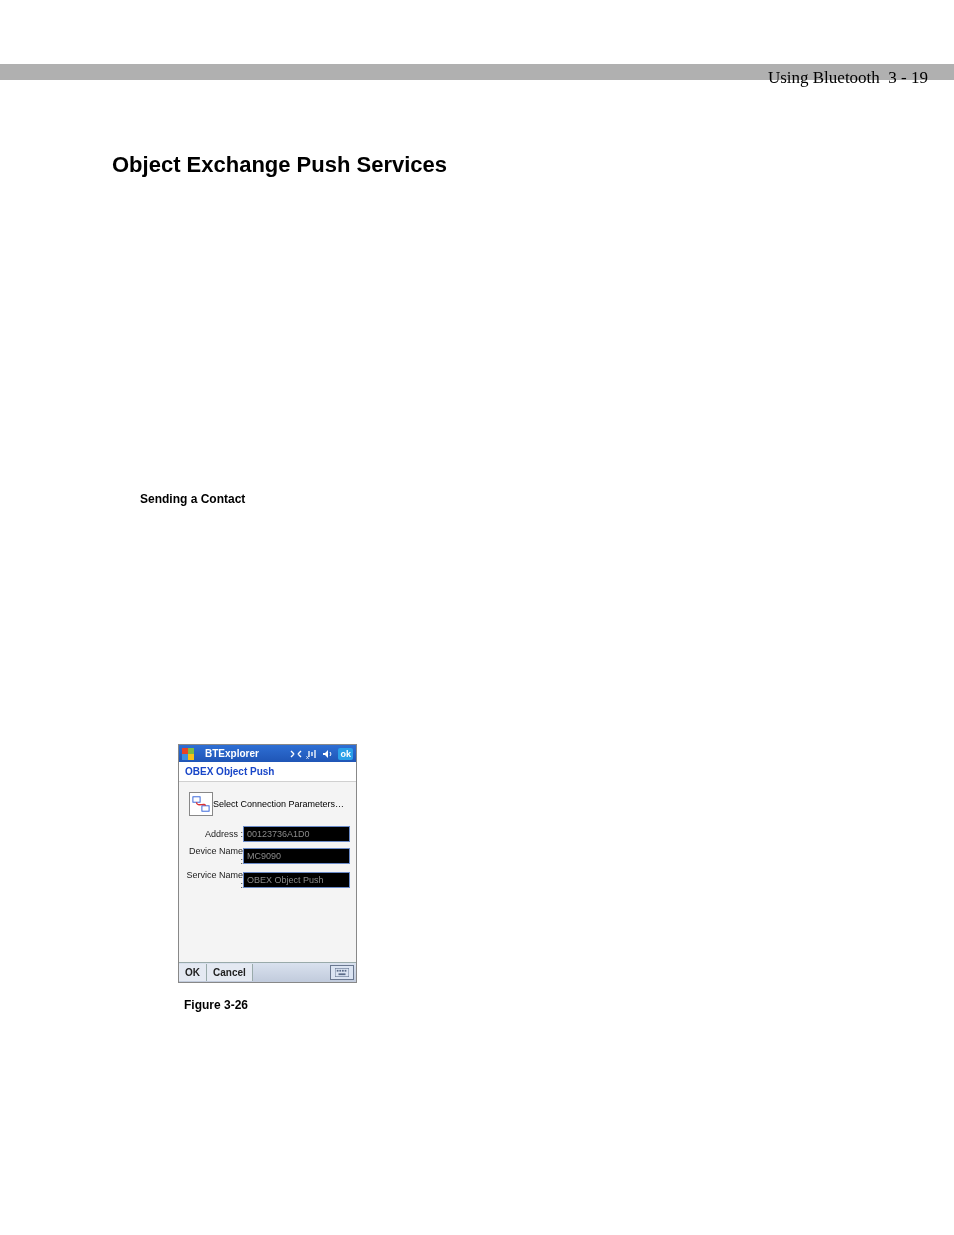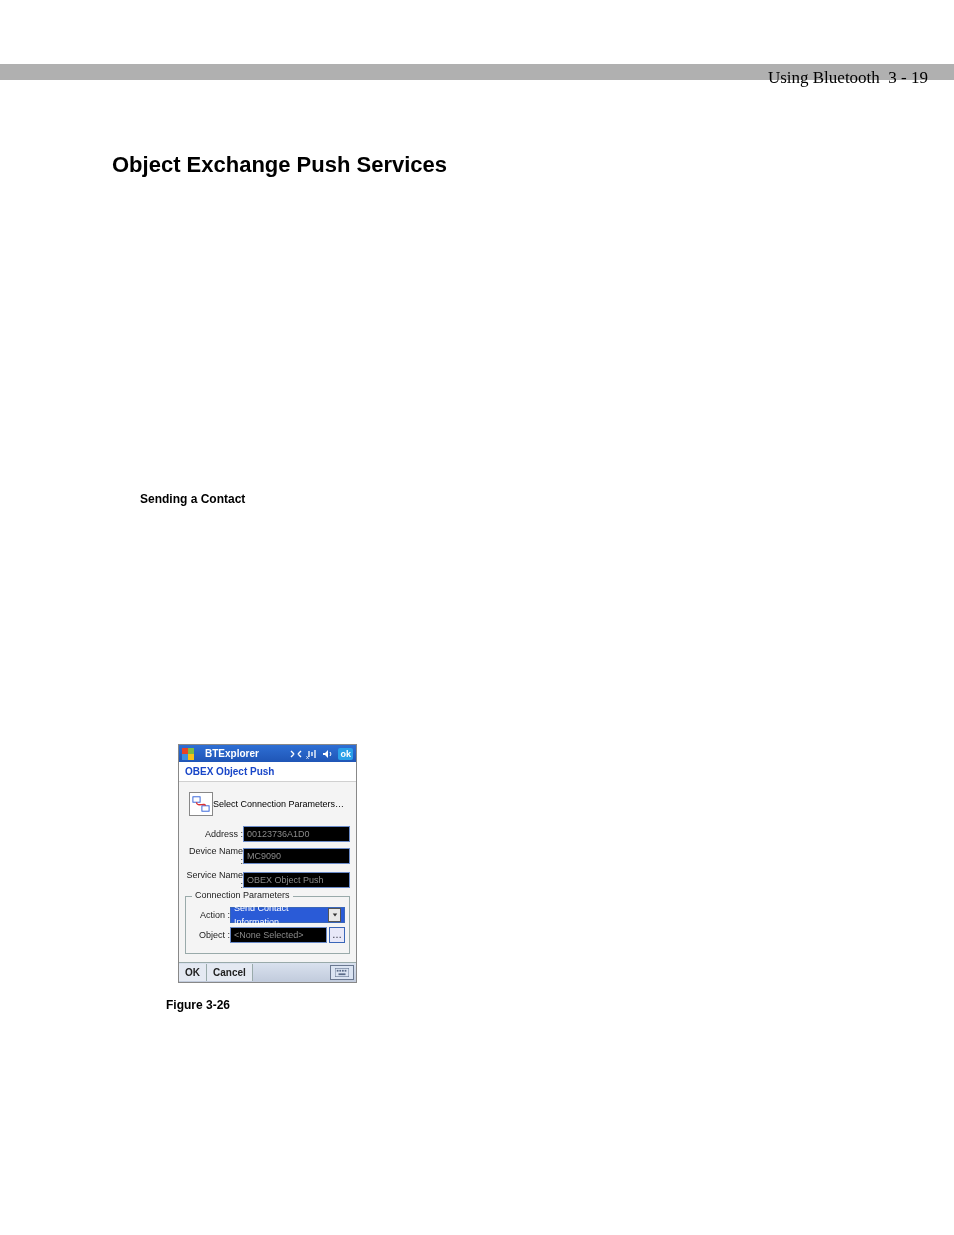--- a/index.html
+++ b/index.html
@@ -29,21 +29,21 @@
   .field-row .inp{flex:1;height:14px;border:1px solid #6a8ac8;background:#000000;color:#8a8a8a;font-size:9px;padding:0 3px;line-height:14px;overflow:hidden;white-space:nowrap}
   .group{border:1px solid #9aa;margin-top:6px;padding:6px 4px 6px 4px;position:relative}
   .group .legend{position:absolute;top:-7px;left:6px;background:#f4f4f4;padding:0 3px;font-size:9px;color:#222}
   .group .field-row label{width:40px}
   .sel{flex:1;height:14px;border:1px solid #3a66b8;background:#2a5bd7;color:#fff;font-size:9px;line-height:14px;padding:0 3px;display:flex;align-items:center;justify-content:space-between}
   .sel .chev{width:12px;height:12px;background:#e8e8e8;color:#333;border:1px solid #555;display:flex;align-items:center;justify-content:center;font-size:8px;margin-left:3px}
   .dots{width:14px;height:14px;border:1px solid #3a66b8;background:#e8e8f8;color:#223;display:flex;align-items:center;justify-content:center;font-size:10px;margin-left:2px;line-height:10px}
   .footer{position:absolute;bottom:0;left:0;right:0;height:19px;background:linear-gradient(#d9e1ee,#c1cbdc);border-top:1px solid #9aa;display:flex;align-items:center}
   .footer .btn{height:17px;padding:0 6px;font-size:10px;font-weight:bold;color:#222;border-right:1px solid #9aa;display:flex;align-items:center;background:#e4e9f2}
   .footer .kbd{margin-left:auto;margin-right:2px;width:22px;height:13px;border:1px solid #6a7890;background:#dbe4f2;display:flex;align-items:center;justify-content:center}
-  .caption{position:absolute;left:166px;top:998px;font-size:12px;font-weight:bold;font-family:Arial,Helvetica,sans-serif}
+  .caption{position:absolute;left:184px;top:998px;font-size:12px;font-weight:bold;font-family:Arial,Helvetica,sans-serif}
 </style>
 </head>
 <body>
 
 <div class="page">
 
   <div class="header-band">
     <div class="header-text">
       <span>Using Bluetooth</span>
       &nbsp;<span>3 - 19</span>
@@ -99,39 +99,20 @@
       </div>
       <div class="field-row">
         <label>Device Name :</label>
         <div class="inp">MC9090</div>
       </div>
       <div class="field-row">
         <label>Service Name :</label>
         <div class="inp">OBEX Object Push</div>
       </div>
 
-      <div class="group">
-        <span class="legend">Connection Parameters</span>
-        <div class="field-row">
-          <label>Action :</label>
-          <div class="sel">
-            <span>Send Contact Information</span>
-            <span class="chev">
-              <svg viewBox="0 0 8 8" width="6" height="6">
-                  <path d="M1 2 L4 6 L7 2 Z" fill="#333"></path>
-                </svg>
-            </span>
-          </div>
-        </div>
-        <div class="field-row">
-          <label>Object :</label>
-          <div class="inp" style="color:#8a8a8a">&lt;None Selected&gt;</div>
-          <div class="dots">…</div>
-        </div>
-      </div>
     </div>
 
     <div class="footer">
       <div class="btn">OK</div>
       <div class="btn" style="font-weight:bold">Cancel</div>
       <div class="kbd">
         <svg viewBox="0 0 16 10" width="14" height="9">
             <rect x="0" y="0" width="16" height="10" fill="none" stroke="#5a6b88"></rect>
             <rect x="2" y="2" width="2" height="2" fill="#5a6b88"></rect>
             <rect x="5" y="2" width="2" height="2" fill="#5a6b88"></rect>

